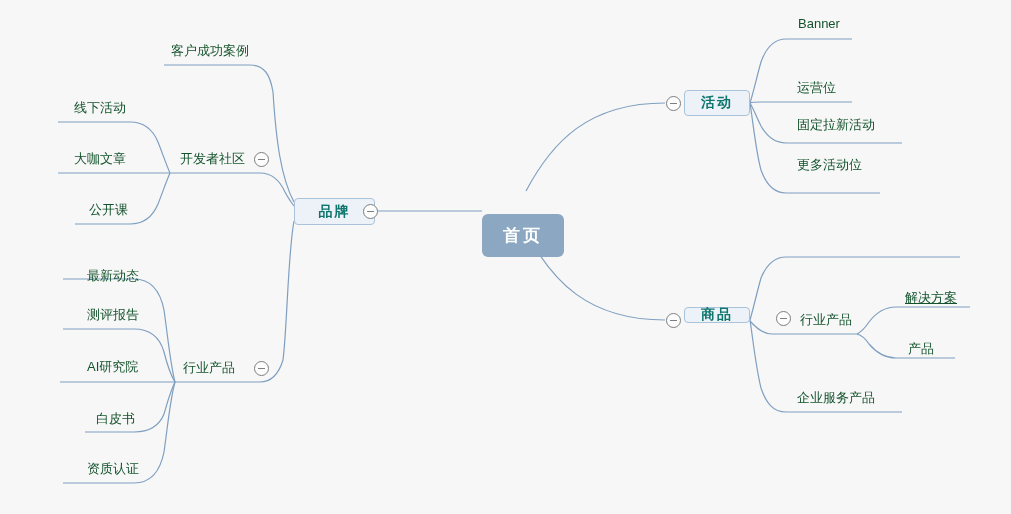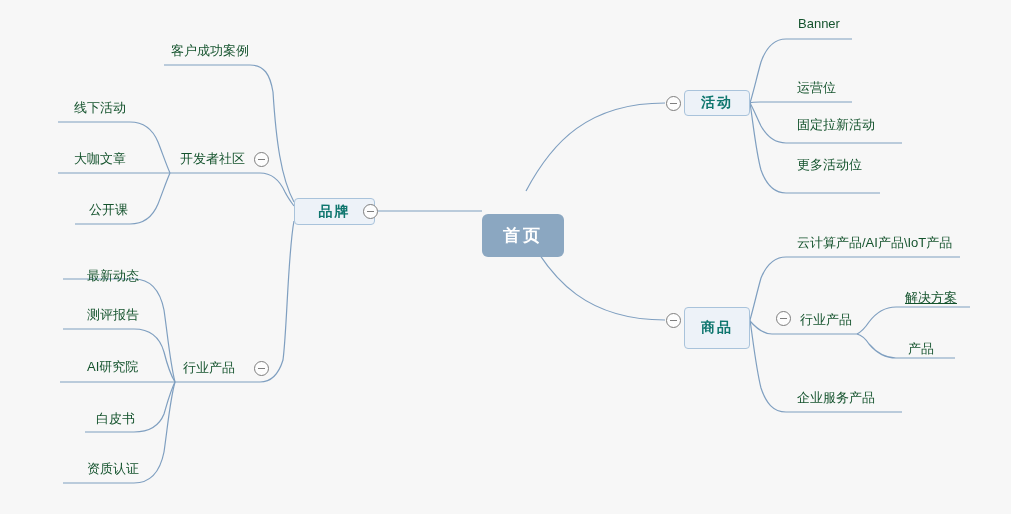--- a/index.html
+++ b/index.html
@@ -76,21 +76,21 @@
   <div class="box" style="left:294px; top:198px; width:81px; height:27px;">品牌</div>
   <div class="collapse" style="left:363px; top:203.5px;">
       <div class="minus"></div>
     </div>
 
   <div class="box" style="left:684px; top:90px; width:66px; height:26px;">活动</div>
   <div class="collapse" style="left:665.5px; top:95.5px;">
       <div class="minus"></div>
     </div>
 
-  <div class="box" style="left:684px; top:307px; width:66px; height:42px;">商品</div>
+  <div class="box" style="left:684px; top:307px; width:66px; height:16px;">商品</div>
   <div class="collapse" style="left:665.5px; top:313px;">
       <div class="minus"></div>
     </div>
 
   <div class="label" style="left:171px; top:44px;">客户成功案例</div>
 
   <div class="label" style="left:180px; top:152px;">开发者社区</div>
   <div class="collapse" style="left:253.5px; top:151.5px;">
       <div class="minus"></div>
     </div>
@@ -108,21 +108,20 @@
   <div class="label" style="left:87px; top:308px;">测评报告</div>
   <div class="label" style="left:87px; top:360px;">AI研究院</div>
   <div class="label" style="left:96px; top:412px;">白皮书</div>
   <div class="label" style="left:87px; top:462px;text-align:right;">资质认证</div>
 
   <div class="label" style="left:798px; top:17px;">Banner</div>
   <div class="label" style="left:797px; top:81px;">运营位</div>
   <div class="label" style="left:797px; top:118px;">固定拉新活动</div>
   <div class="label" style="left:797px; top:158px;">更多活动位</div>
 
-  <div class="label" style="left:797px; top:236px;">云计算产品/AI产品\IoT产品</div>
 
   <div class="collapse" style="left:775.5px; top:310.5px;">
       <div class="minus"></div>
     </div>
   <div class="label" style="left:800px; top:313px;">行业产品</div>
 
   <div class="label" style="left:905px; top:291px;text-decoration:underline;">解决方案</div>
   <div class="label" style="left:908px; top:342px;font-family:Liberation Serif, serif;">产品</div>
 
   <div class="label" style="left:797px; top:391px;">企业服务产品</div>

